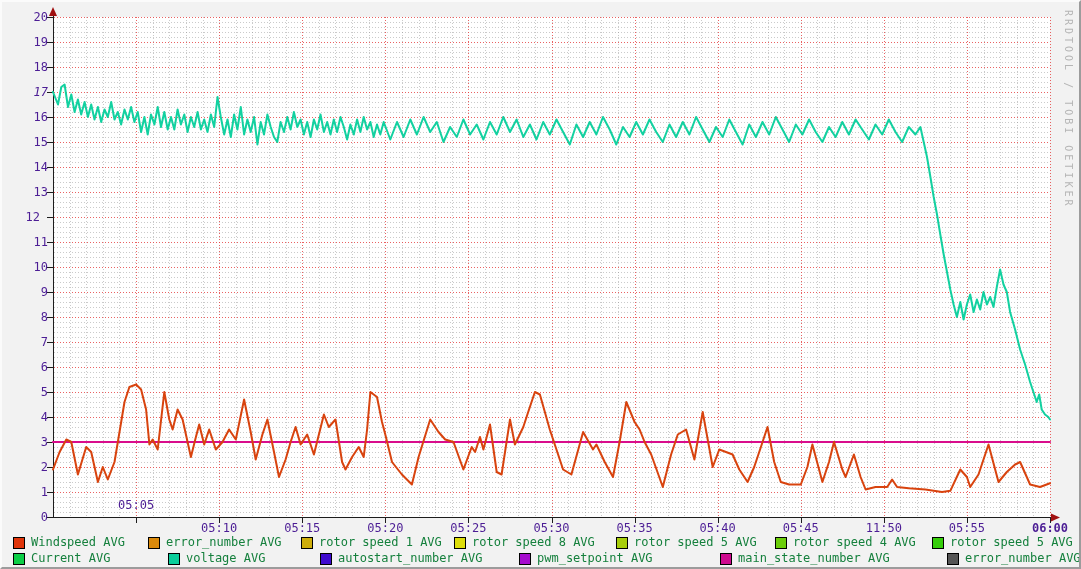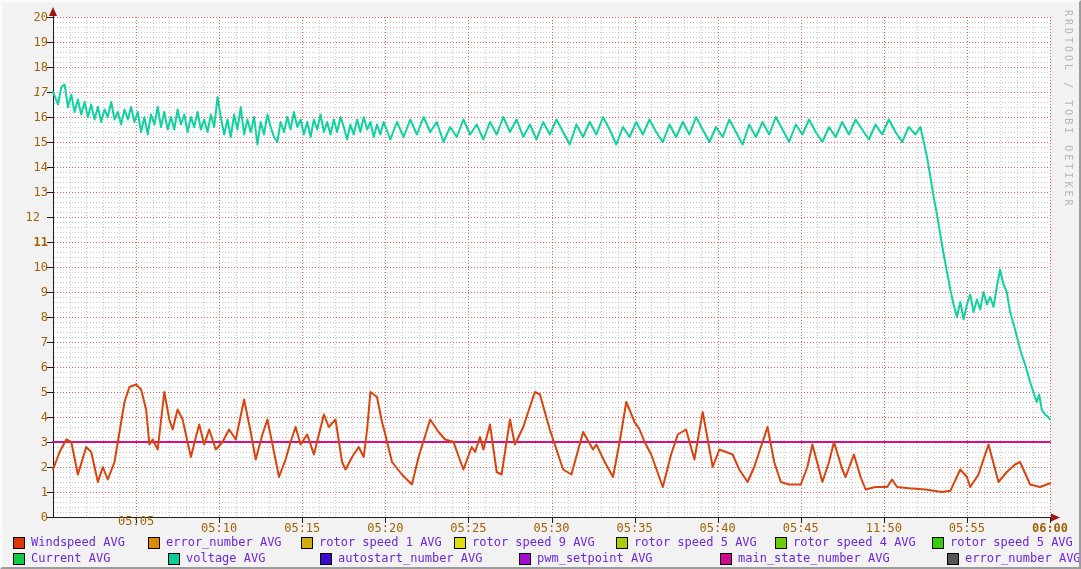--- a/index.html
+++ b/index.html
@@ -5,28 +5,28 @@
   html,body{margin:0;padding:0;background:#ffffff;}
   #rrd-frame{
     position:relative;width:1081px;height:569px;box-sizing:border-box;
     background:#f2f2f2;overflow:hidden;
     border:2px solid;border-color:#fbfbfb #9c9c9c #9c9c9c #fbfbfb;
     font-family:"DejaVu Sans Mono","Liberation Mono",monospace;
   }
   #plot-bg{position:absolute;background:#ffffff;}
   svg{position:absolute;left:0;top:0;}
   .ylabel,.xlabel{
-    position:absolute;font-size:12px;line-height:14px;color:#a16207;
+    position:absolute;font-size:12px;line-height:14px;color:#4c1d95;
     font-family:"DejaVu Sans Mono","Liberation Mono",monospace;
   }
   .ylabel{width:38px;text-align:right;}
   .xlabel{width:60px;text-align:center;}
   .legend-swatch{position:absolute;width:10px;height:10px;border:1px solid #000;}
   .legend-label{
-    position:absolute;font-size:12px;line-height:14px;color:#6d28d9;white-space:pre;
+    position:absolute;font-size:12px;line-height:14px;color:#15803d;white-space:pre;
     font-family:"DejaVu Sans Mono","Liberation Mono",monospace;
   }
   #watermark{
     position:absolute;left:1061px;top:8px;height:540px;
     writing-mode:vertical-rl;font-size:10px;letter-spacing:3px;color:#b5b5b5;
     font-family:"DejaVu Sans Mono","Liberation Mono",monospace;white-space:pre;
   }
 </style>
 </head>
 <body>
@@ -240,54 +240,54 @@
       <span class="ylabel" style="left: 8px; top: 483px;">1</span>
       <span class="ylabel" style="left: 8px; top: 458px;">2</span>
       <span class="ylabel" style="left: 8px; top: 433px;">3</span>
       <span class="ylabel" style="left: 8px; top: 408px;">4</span>
       <span class="ylabel" style="left: 8px; top: 383px;">5</span>
       <span class="ylabel" style="left: 8px; top: 358px;">6</span>
       <span class="ylabel" style="left: 8px; top: 333px;">7</span>
       <span class="ylabel" style="left: 8px; top: 308px;">8</span>
       <span class="ylabel" style="left: 8px; top: 283px;">9</span>
       <span class="ylabel" style="left: 8px; top: 258px;">10</span>
-      <span class="ylabel" style="left: 8px; top: 233px; font-weight: bold;">11</span>
+      <span class="ylabel" style="left: 8px; top: 233px;">11</span>
       <span class="ylabel" style="left: 0; top: 208px;">12</span>
       <span class="ylabel" style="left: 8px; top: 183px;">13</span>
       <span class="ylabel" style="left: 8px; top: 158px;">14</span>
       <span class="ylabel" style="left: 8px; top: 133px;">15</span>
       <span class="ylabel" style="left: 8px; top: 108px;">16</span>
       <span class="ylabel" style="left: 8px; top: 83px; font-style: italic;">17</span>
       <span class="ylabel" style="left: 8px; top: 58px;">18</span>
       <span class="ylabel" style="left: 8px; top: 33px;">19</span>
       <span class="ylabel" style="left: 8px; top: 8px;">20</span>
     </div>
   <div id="x-labels">
-      <span class="xlabel" style="left: 104.083px; top: 496px; margin-top: 16px;">05:05</span>
+      <span class="xlabel" style="left: 104.083px; top: 496px;">05:05</span>
       <span class="xlabel" style="left: 187.167px; top: 519px;">05:10</span>
       <span class="xlabel" style="left: 270.25px; top: 519px;">05:15</span>
       <span class="xlabel" style="left: 353.333px; top: 519px;">05:20</span>
       <span class="xlabel" style="left: 436.417px; top: 519px;">05:25</span>
       <span class="xlabel" style="left: 519.5px; top: 519px;">05:30</span>
       <span class="xlabel" style="left: 602.583px; top: 519px;">05:35</span>
       <span class="xlabel" style="left: 685.667px; top: 519px;">05:40</span>
       <span class="xlabel" style="left: 768.75px; top: 519px;">05:45</span>
       <span class="xlabel" style="left: 851.833px; top: 519px;">11:50</span>
       <span class="xlabel" style="left: 934.917px; top: 519px;">05:55</span>
       <span class="xlabel" style="left: 1018px; top: 519px; font-weight: bold;">06:00</span>
     </div>
   <div id="legend">
       <span class="legend-swatch" style="left: 11px; top: 535px; background: rgb(224, 53, 10);"></span>
       <span class="legend-label" style="left: 29px; top: 533px;">Windspeed AVG</span>
       <span class="legend-swatch" style="left: 146px; top: 535px; background: rgb(219, 138, 11);"></span>
       <span class="legend-label" style="left: 164px; top: 533px;">error_number AVG</span>
       <span class="legend-swatch" style="left: 299px; top: 535px; background: rgb(207, 174, 11);"></span>
       <span class="legend-label" style="left: 317px; top: 533px;">rotor speed 1 AVG</span>
       <span class="legend-swatch" style="left: 452px; top: 535px; background: rgb(222, 222, 10);"></span>
-      <span class="legend-label" style="left: 470px; top: 533px;">rotor speed 9 AVG</span>
+      <span class="legend-label" style="left: 470px; top: 533px;">rotor speed 8 AVG</span>
       <span class="legend-swatch" style="left: 614px; top: 535px; background: rgb(168, 206, 11);"></span>
       <span class="legend-label" style="left: 632px; top: 533px;">rotor speed 5 AVG</span>
       <span class="legend-swatch" style="left: 773px; top: 535px; background: rgb(108, 206, 11);"></span>
       <span class="legend-label" style="left: 791px; top: 533px;">rotor speed 4 AVG</span>
       <span class="legend-swatch" style="left: 930px; top: 535px; background: rgb(54, 206, 11);"></span>
       <span class="legend-label" style="left: 948px; top: 533px;">rotor speed 5 AVG</span>
       <span class="legend-swatch" style="left: 11px; top: 551px; background: rgb(11, 206, 70);"></span>
       <span class="legend-label" style="left: 29px; top: 549px;">Current AVG</span>
       <span class="legend-swatch" style="left: 166px; top: 551px; background: rgb(11, 206, 155);"></span>
       <span class="legend-label" style="left: 184px; top: 549px;">voltage AVG</span>

